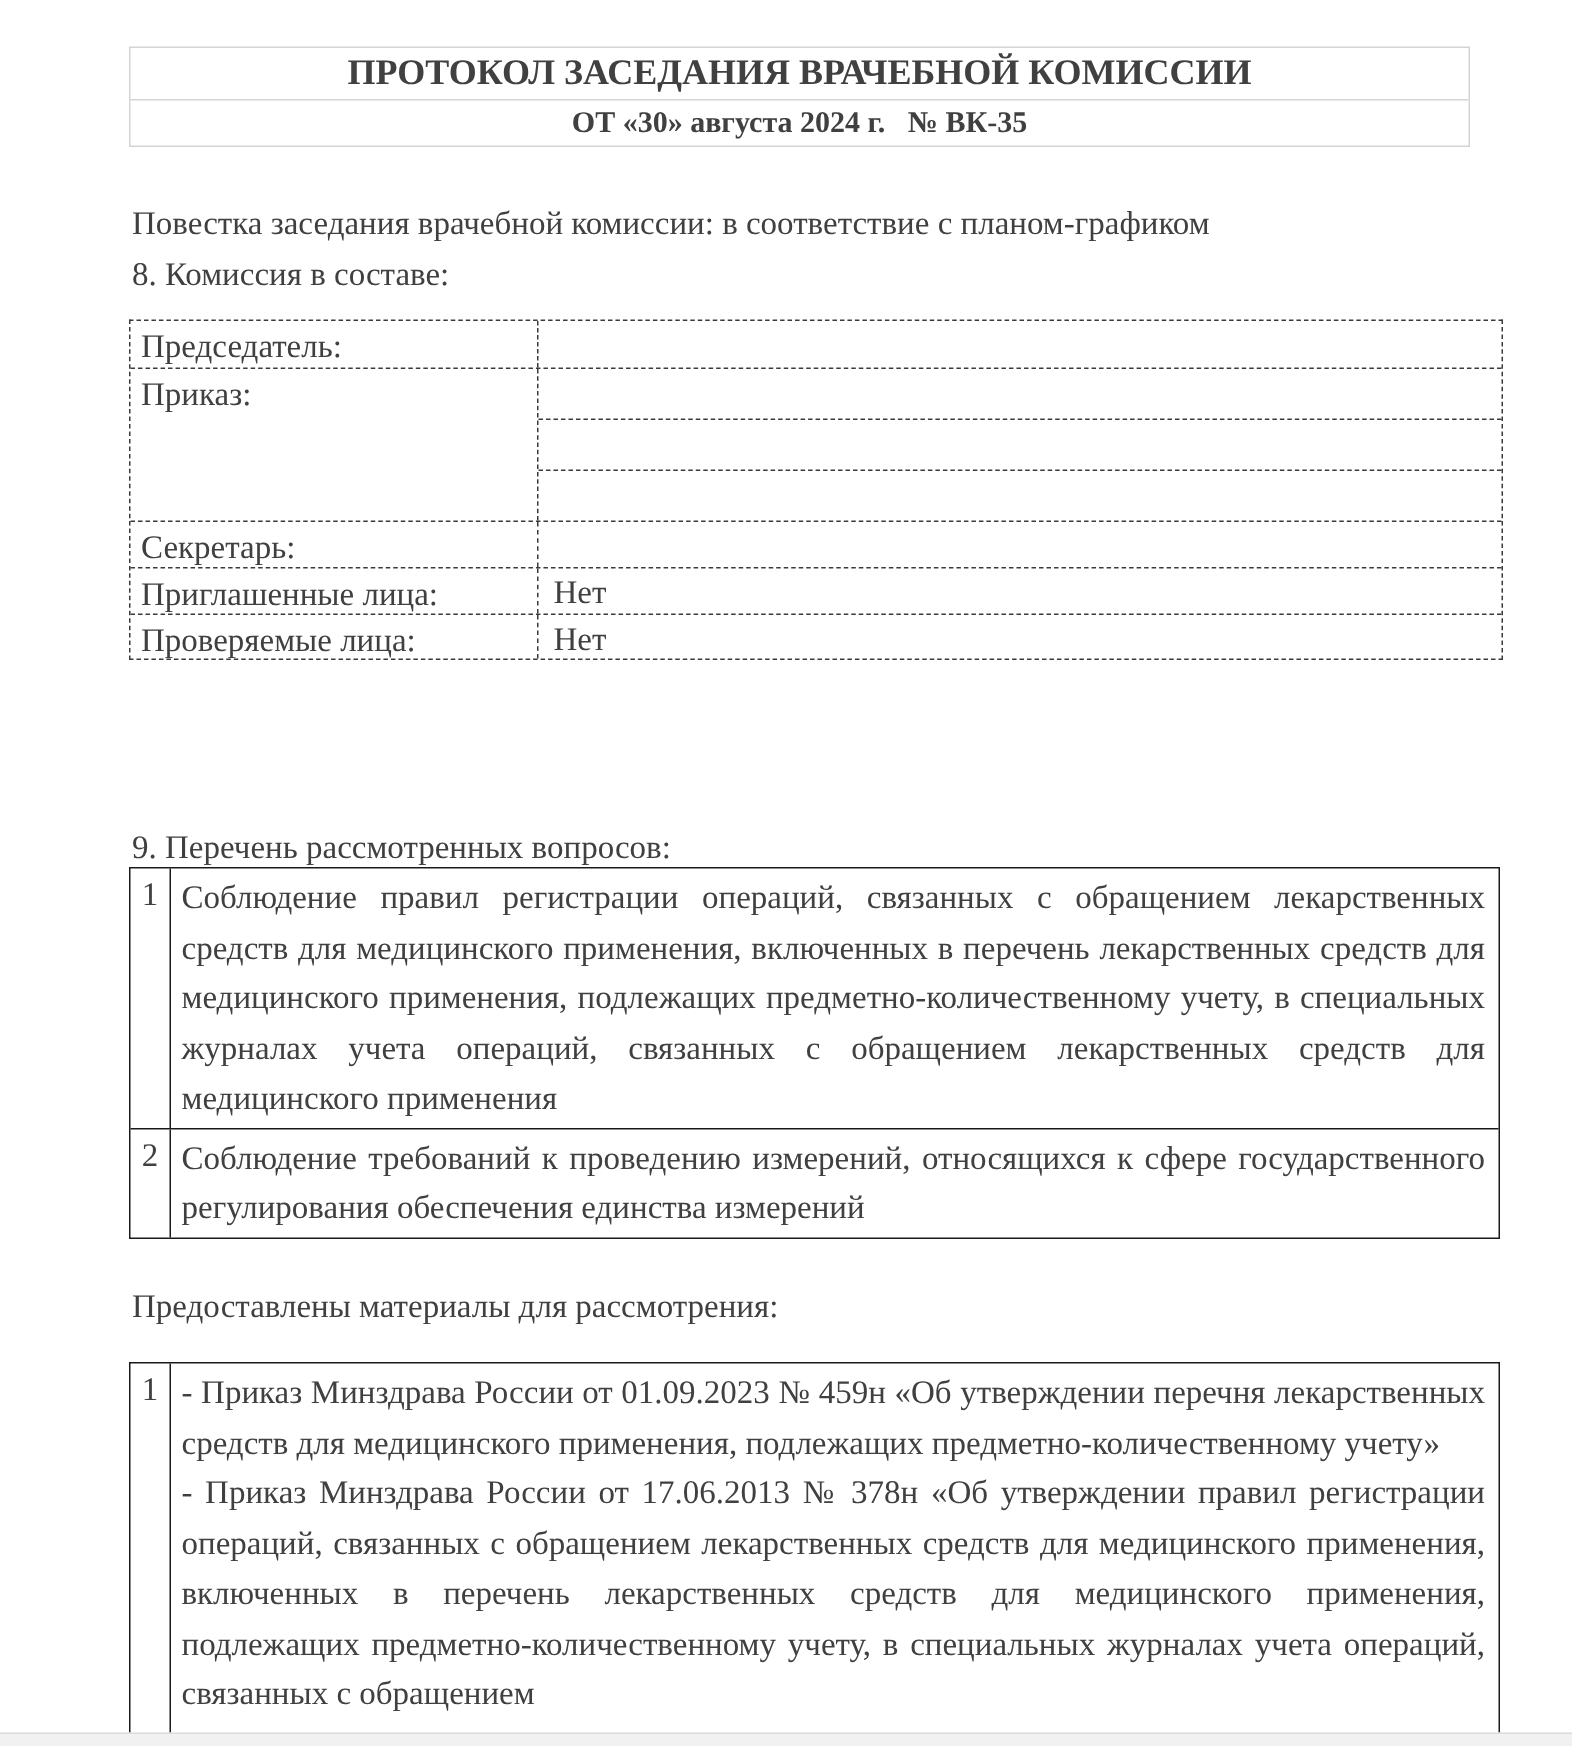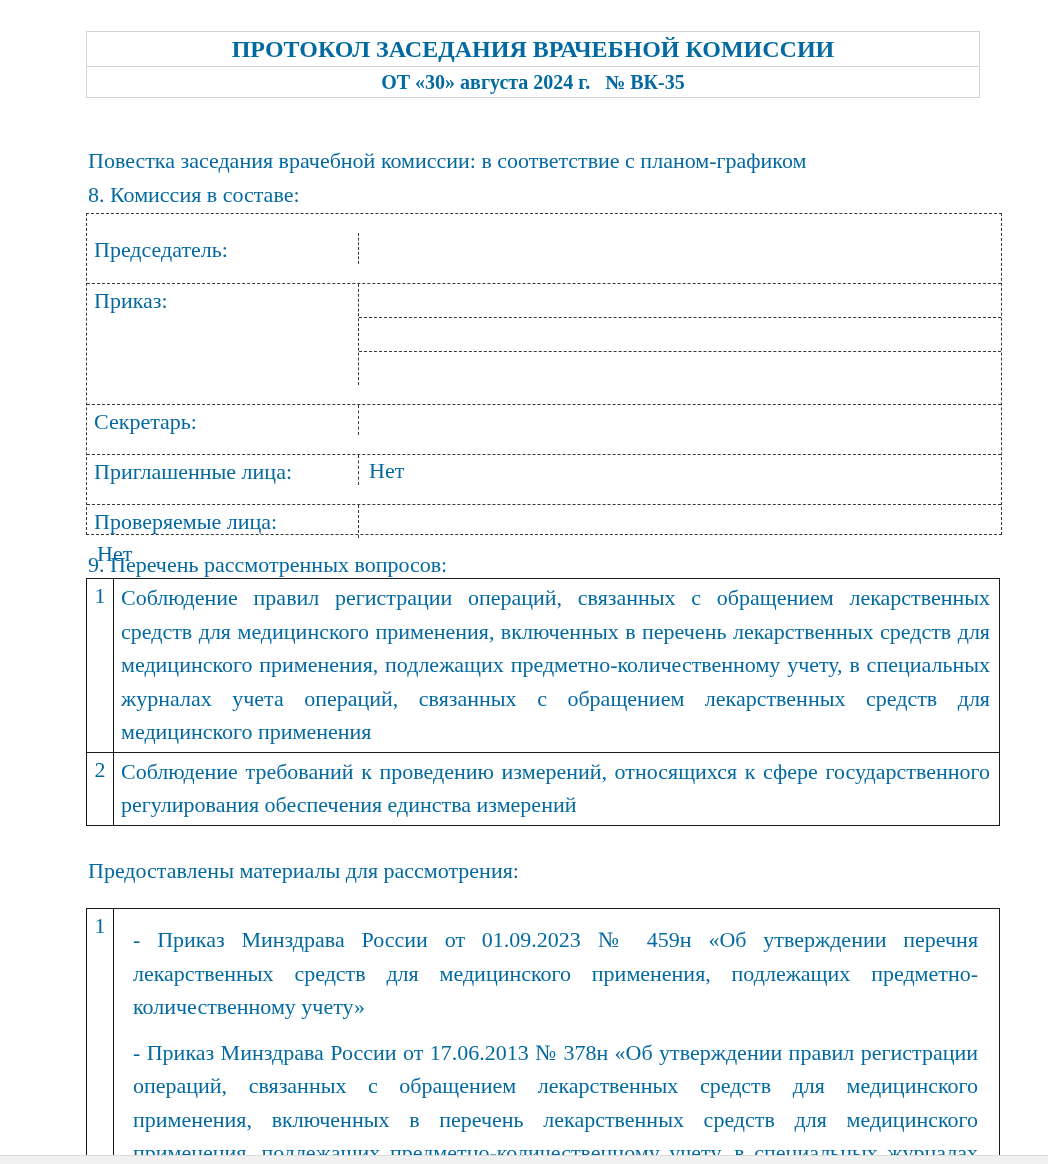--- a/index.html
+++ b/index.html
@@ -3,21 +3,21 @@
 <meta charset="utf-8">
 <style>
   html,body{margin:0;padding:0;background:#ffffff;}
   .page{
     position:relative;
     width:1048px;
     height:1164px;
     overflow:hidden;
     background:#ffffff;
     font-family:"Liberation Serif","DejaVu Serif",serif;
-    color:#0369a1;
+    color:#404040;
     font-size:22px;
   }
   
   .title-box{
     position:absolute;
     left:86px; top:31px;
     width:892px;
     border:1px solid #d4d4d4;
     background:#fff;
   }
@@ -32,51 +32,51 @@
   .date-row{
     height:30px;
     display:flex;align-items:center;justify-content:center;
     font-weight:bold;
     font-size:20px;
     white-space:pre;
   }
   
   .intro{
     position:absolute;
-    left:88px; top:144px;
+    left:88px; top:132px;
     width:860px;
     line-height:34px;
   }
   
   .dtable{
     position:absolute;
     left:86px; top:213px;
     width:916px;
     box-sizing:border-box;
     border:1.5px dashed #3a3a3a;
   }
-  .drow{display:flex;box-sizing:border-box;margin-top:19px;}
+  .drow{display:flex;box-sizing:border-box;}
   .drow + .drow{border-top:1.5px dashed #3a3a3a;}
   .dlabel{
     width:272px;
     box-sizing:border-box;
     border-right:1.5px dashed #3a3a3a;
     padding:1px 6px 0 7px;
     line-height:32px;
     white-space:pre-line;
   }
   .dval{
     flex:1;
     padding:1px 6px 0 10px;
     line-height:30px;
   }
   .members-val{display:flex;flex-direction:column;padding:0;}
   .member-slot{flex:1;}
   .member-slot + .member-slot{border-top:1.5px dashed #3a3a3a;}
-  .r32{height:31px;} .r66{height:66px;} .r102{height:102px;} .r30{height:30px;flex-direction:column;}
+  .r32{height:31px;} .r66{height:66px;} .r102{height:102px;} .r30{height:30px;}
   
   .sec-heading{
     position:absolute;
     left:88px;
     width:860px;
     line-height:30px;
   }
   .h-questions{top:550px;}
   .h-materials{top:856px;}
   
@@ -103,21 +103,21 @@
     flex:none;
   }
   .stext{
     flex:1;
     box-sizing:border-box;
     padding:2px 9px 3px 7px;
     line-height:33.5px;
     text-align:justify;
     text-align-last:left;
   }
-  .stext p{margin:12px;}
+  .stext p{margin:0;}
   
   .bottom-strip{
     position:absolute;
     left:0; bottom:0;
     width:1048px;
     height:9px;
     background:#f1f1f1;
     border-top:1px solid #dcdcdc;
     box-sizing:border-box;
   }

